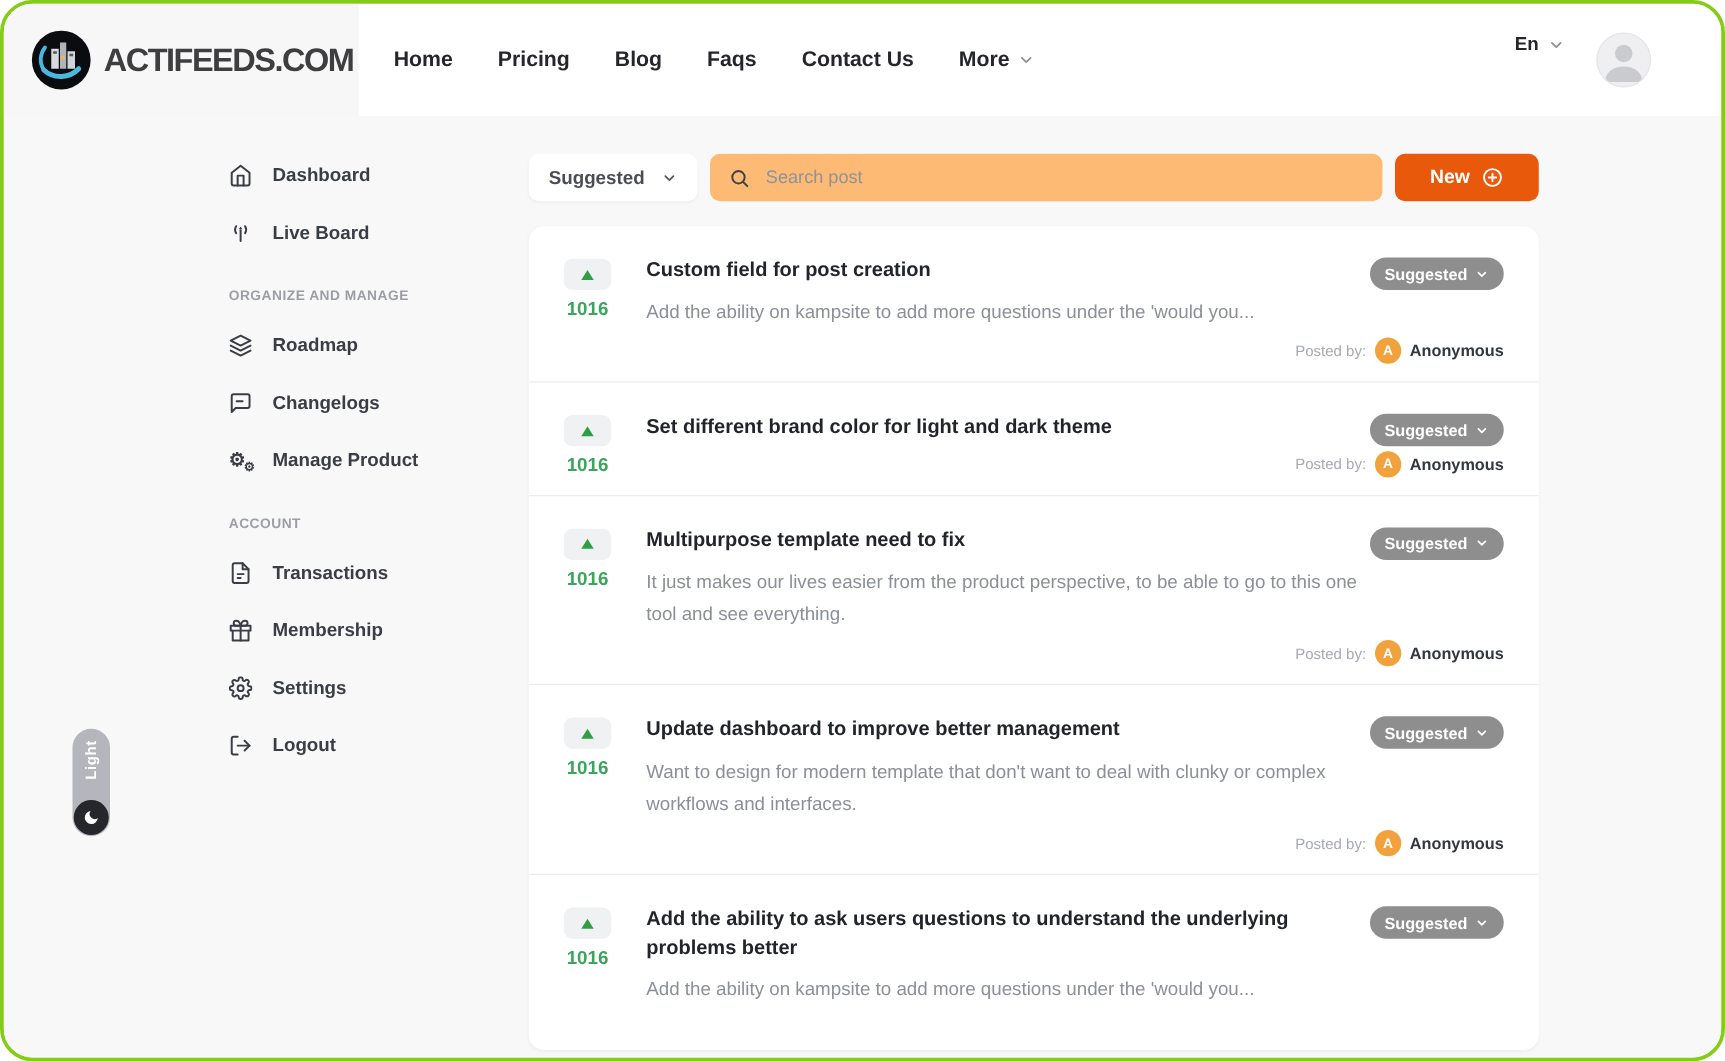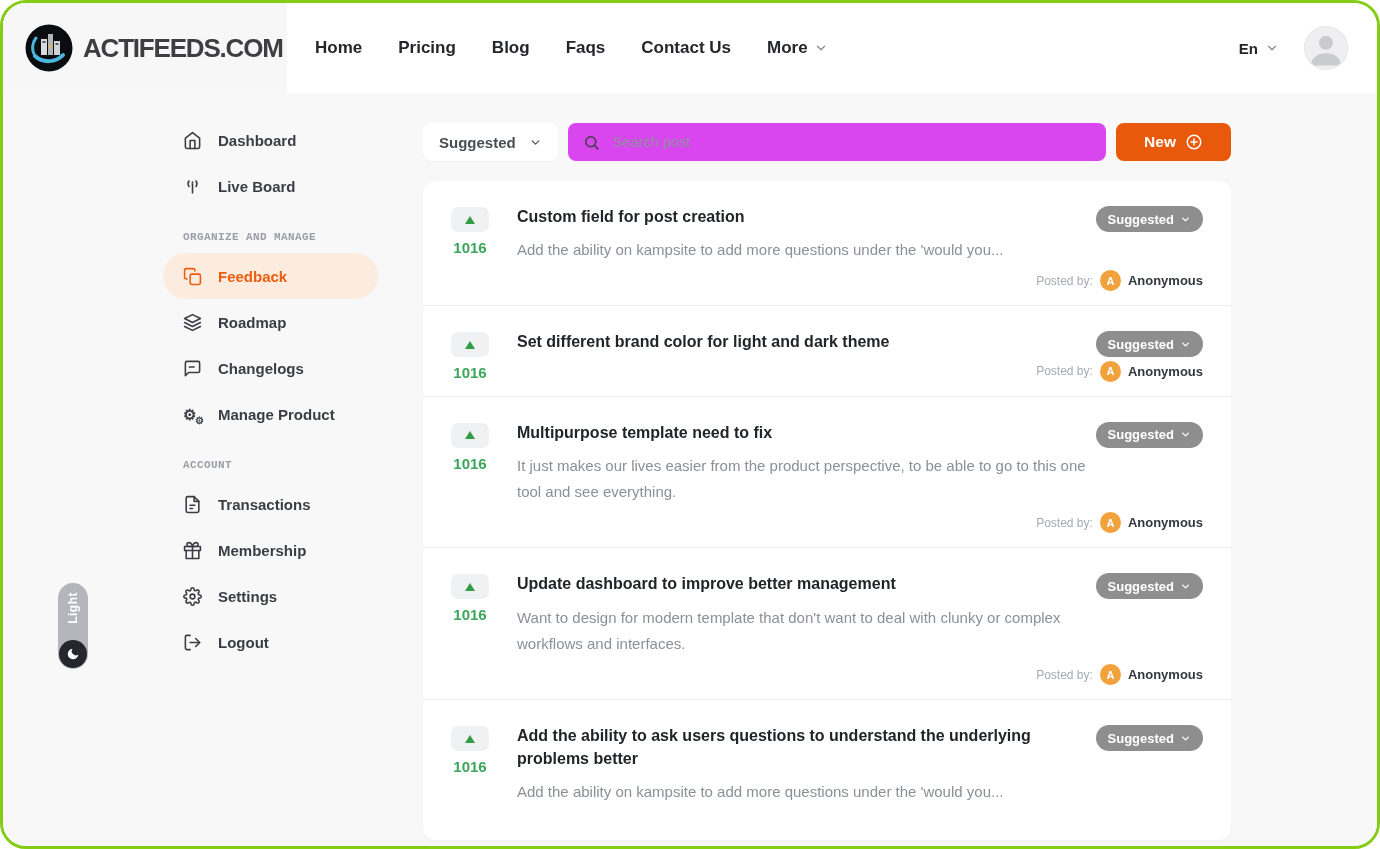--- a/index.html
+++ b/index.html
@@ -15,44 +15,44 @@
     overflow:hidden; background:#f8f8f9;
   }
   
   .topbar{ display:flex; align-items:center; height:90px; background:#fff; }
   .brand-block{ width:284px; height:100%; background:#f7f7f8; display:flex; align-items:center; gap:10px; padding-left:22px; flex-shrink:0; }
   .logo{ width:48px; height:48px; flex-shrink:0; }
   .brand-name{ font-size:26px; font-weight:800; color:#3e3e40; letter-spacing:-1.2px; white-space:nowrap; }
   .nav{ display:flex; gap:36px; margin-left:28px; align-items:center; }
   .nav-link{ font-size:17px; font-weight:600; color:#25262b; text-decoration:none; display:flex; align-items:center; gap:6px; cursor:pointer; }
   .chev{ color:#8a8f98; display:inline-flex; }
-  .top-right{ margin-left:auto; display:flex; align-items:center; gap:26px; padding-right:30px; }
+  .top-right{ margin-left:auto; display:flex; align-items:flex-start; gap:26px; padding-right:57px; }
   .lang{ display:flex; gap:7px; align-items:center; font-size:15px; font-weight:600; color:#25262b; cursor:pointer; }
   .quick-ai{ display:flex; align-items:center; gap:10px; background:#f0f1f3; border:none; border-radius:8px; height:40px; padding:0 17px; font-size:15px; font-weight:700; color:#1d1e22; cursor:pointer; font-family:inherit; }
   .quick-ai .caret{ font-size:11px; color:#1d1e22; }
   .avatar{ width:42px; height:42px; border-radius:50%; background:#efeff1; box-shadow:0 0 0 1px #e5e5e8; display:flex; align-items:center; justify-content:center; overflow:hidden; cursor:pointer; }
   
   .app-body{ position:relative; display:flex; height:759px; background:#f8f8f9; }
   
   .theme-toggle{ position:absolute; left:55px; top:490px; width:30px; height:86px; background:#b5b5bd; border-radius:16px; cursor:pointer; z-index:5; }
   .toggle-label{ position:absolute; top:9px; left:50%; transform:translateX(-50%) rotate(180deg); writing-mode:vertical-rl; color:#fff; font-size:12px; font-weight:600; letter-spacing:.5px; }
   .toggle-knob{ position:absolute; bottom:1px; left:1px; width:28px; height:28px; border-radius:50%; background:#26262d; display:flex; align-items:center; justify-content:center; }
   
   .sidebar{ width:420px; flex-shrink:0; padding:24px 0 0 160px; }
   .side-item{ display:flex; align-items:center; gap:16px; height:46px; padding:0 20px; font-size:15px; font-weight:600; color:#3a3e44; border-radius:24px; width:215px; cursor:pointer; }
   .side-item svg{ flex-shrink:0; }
   .side-item.active{ background:#fcece0; color:#ec5d0d; }
-  .section-label{ margin:22px 0 10px 20px; font-size:11px; font-weight:700; color:#9b9ea3; letter-spacing:.4px;font-family:Liberation Mono, monospace; }
+  .section-label{ margin:22px 0 10px 20px; font-size:11px; font-weight:700; color:#9b9ea3; letter-spacing:.4px; }
   .gear-glyph{ font-size:15px; line-height:1; position:relative; width:19px; text-align:left; }
   .gear-glyph .sub{ position:absolute; font-size:10px; right:-2px; bottom:-4px; }
   
   .main{ width:808px; padding-top:30px; }
   .toolbar{ display:flex; align-items:center; gap:10px; height:38px; }
   .filter-box{ height:38px; background:#fff; border:none; border-radius:8px; display:flex; align-items:center; gap:13px; padding:0 16px; font-size:15px; font-weight:600; color:#4a4e54; box-shadow:0 1px 2px rgba(0,0,0,.04); cursor:pointer; font-family:inherit; }
-  .search-box{ flex:1; height:38px; background:#d946ef; border-radius:8px; display:flex; align-items:center; gap:11px; padding:0 15px; }
+  .search-box{ flex:1; height:38px; background:#fdba74; border-radius:8px; display:flex; align-items:center; gap:11px; padding:0 15px; }
   .search-box input{ border:none; outline:none; flex:1; font-size:14.5px; color:#333; background:transparent; font-family:inherit; }
   .search-box input::placeholder{ color:#8d939c; }
   .new-btn{ height:38px; width:115px; background:#E8590C; color:#fff; border:none; border-radius:8px; font-size:15.5px; font-weight:700; display:flex; align-items:center; justify-content:center; gap:9px; cursor:pointer; font-family:inherit; }
   
   .feed-card{ margin-top:20px; background:#fff; border-radius:12px; height:659px; overflow:hidden; box-shadow:0 1px 3px rgba(0,0,0,.04); }
   .feed-item{ position:relative; display:flex; padding:24px 28px 14px 28px; cursor:pointer; }
   .feed-item + .feed-item{ border-top:1px solid #ededee; }
   .vote-col{ width:66px; flex-shrink:0; display:flex; flex-direction:column; align-items:flex-start; padding-top:2px; }
   .vote-btn{ width:38px; height:25px; background:#f0f1f2; border:none; border-radius:7px; display:flex; align-items:center; justify-content:center; cursor:pointer; }
   .vote-count{ width:38px; text-align:center; margin-top:7px; color:#3ba55c; font-size:15px; font-weight:600; }
@@ -160,29 +160,20 @@
               <path d="M16.5 5a6.5 6.5 0 0 1 0 7"></path>
               <line x1="12" y1="9" x2="12" y2="20"></line>
               <path d="M12 5.2l1.8 2.8h-3.6z" fill="currentColor" stroke="none"></path>
             </svg>
         </span>
         <span>Live Board</span>
       </div>
 
       <div class="section-label">ORGANIZE AND MANAGE</div>
 
-      <div class="side-item active">
-        <span style="display:inline-flex;">
-          <svg width="19" height="19" viewBox="0 0 24 24" fill="none" stroke="currentColor" stroke-width="2" stroke-linecap="round" stroke-linejoin="round">
-              <rect x="9" y="9" width="13" height="13" rx="2"></rect>
-              <path d="M5 15H4a2 2 0 0 1-2-2V4a2 2 0 0 1 2-2h9a2 2 0 0 1 2 2v1"></path>
-            </svg>
-        </span>
-        <span>Feedback</span>
-      </div>
       <div class="side-item">
         <span style="display:inline-flex;">
           <svg width="19" height="19" viewBox="0 0 24 24" fill="none" stroke="currentColor" stroke-width="2" stroke-linecap="round" stroke-linejoin="round">
               <polygon points="12 2 2 7 12 12 22 7 12 2"></polygon>
               <polyline points="2 12 12 17 22 12"></polyline>
               <polyline points="2 17 12 22 22 17"></polyline>
             </svg>
         </span>
         <span>Roadmap</span>
       </div>

